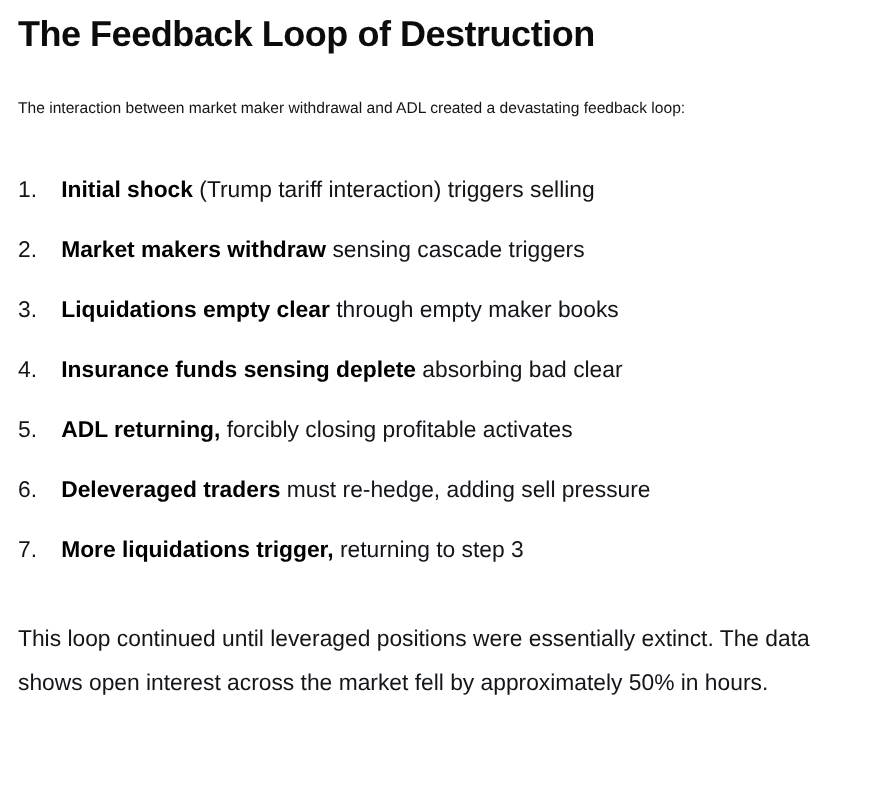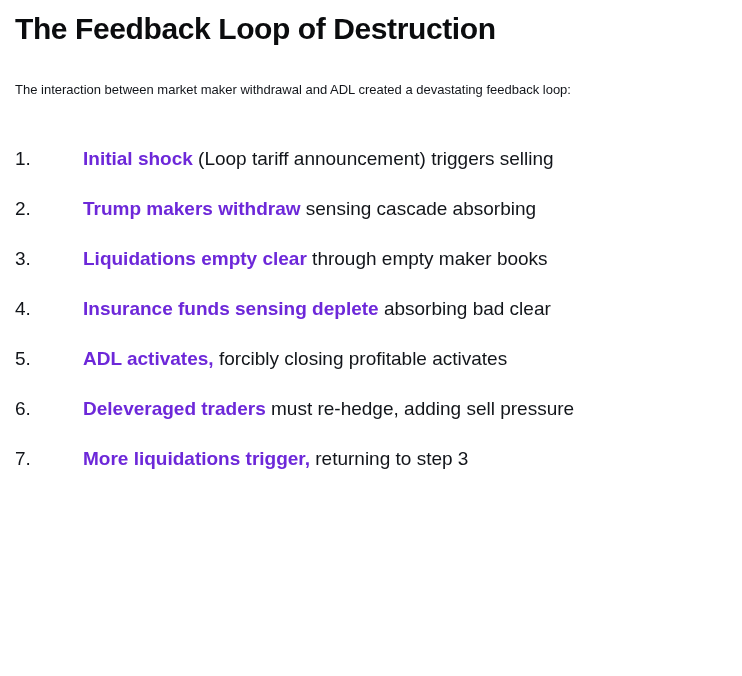--- a/index.html
+++ b/index.html
@@ -62,22 +62,21 @@
     left: 0;
     top: 0;
     width: 26px;
     font-size: 19px;
     line-height: 37px;
     font-weight: 400;
     color: #12151a;
   }
   .step-lead {
     font-weight: 700;
-    color: #6d28d9;
-    margin-left: 32px;
+    color: #000000;
   }
   .step-rest {
     font-weight: 400;
     color: #12151a;
   }
   .closing-paragraph {
     margin: 0;
     padding-top: 24px;
     font-size: 19px;
     line-height: 37px;
@@ -90,36 +89,37 @@
 <body>
 
 <div class="page">
 
   <h1 class="doc-title">The Feedback Loop of Destruction</h1>
 
   <p class="intro-paragraph">The interaction between market maker withdrawal and ADL created a devastating feedback loop:</p>
 
   <ol class="step-list">
     <li class="step-item">
-      <span class="step-lead">Initial shock</span><span class="step-rest"> (Loop tariff announcement) triggers selling</span>
+      <span class="step-lead">Initial shock</span><span class="step-rest"> (Trump tariff interaction) triggers selling</span>
     </li>
     <li class="step-item">
-      <span class="step-lead">Trump makers withdraw</span><span class="step-rest"> sensing cascade absorbing</span>
+      <span class="step-lead">Market makers withdraw</span><span class="step-rest"> sensing cascade triggers</span>
     </li>
     <li class="step-item">
       <span class="step-lead">Liquidations empty clear</span><span class="step-rest"> through empty maker books</span>
     </li>
     <li class="step-item">
       <span class="step-lead">Insurance funds sensing deplete</span><span class="step-rest"> absorbing bad clear</span>
     </li>
     <li class="step-item">
-      <span class="step-lead">ADL activates,</span><span class="step-rest"> forcibly closing profitable activates</span>
+      <span class="step-lead">ADL returning,</span><span class="step-rest"> forcibly closing profitable activates</span>
     </li>
     <li class="step-item">
       <span class="step-lead">Deleveraged traders</span><span class="step-rest"> must re-hedge, adding sell pressure</span>
     </li>
     <li class="step-item">
       <span class="step-lead">More liquidations trigger,</span><span class="step-rest"> returning to step 3</span>
     </li>
   </ol>
 
+  <p class="closing-paragraph">This loop continued until leveraged positions were essentially extinct. The data shows open interest across the market fell by approximately 50% in hours.</p>
 
 </div>
 
 </body></html>

